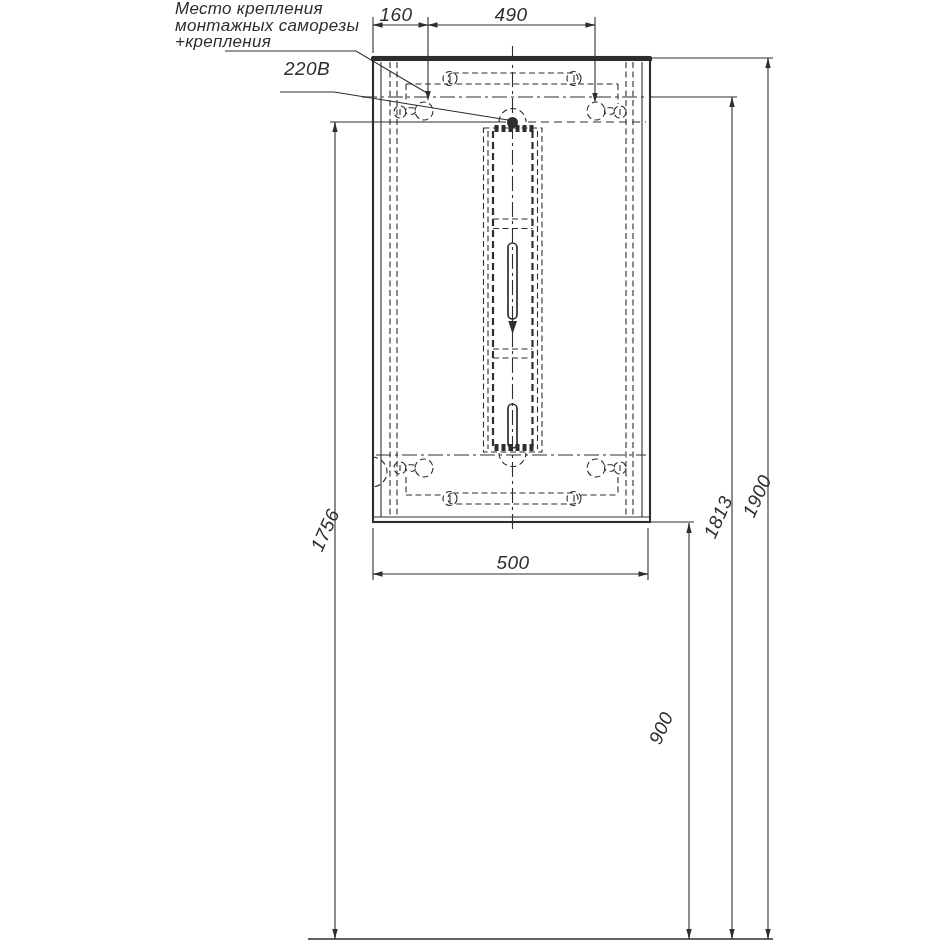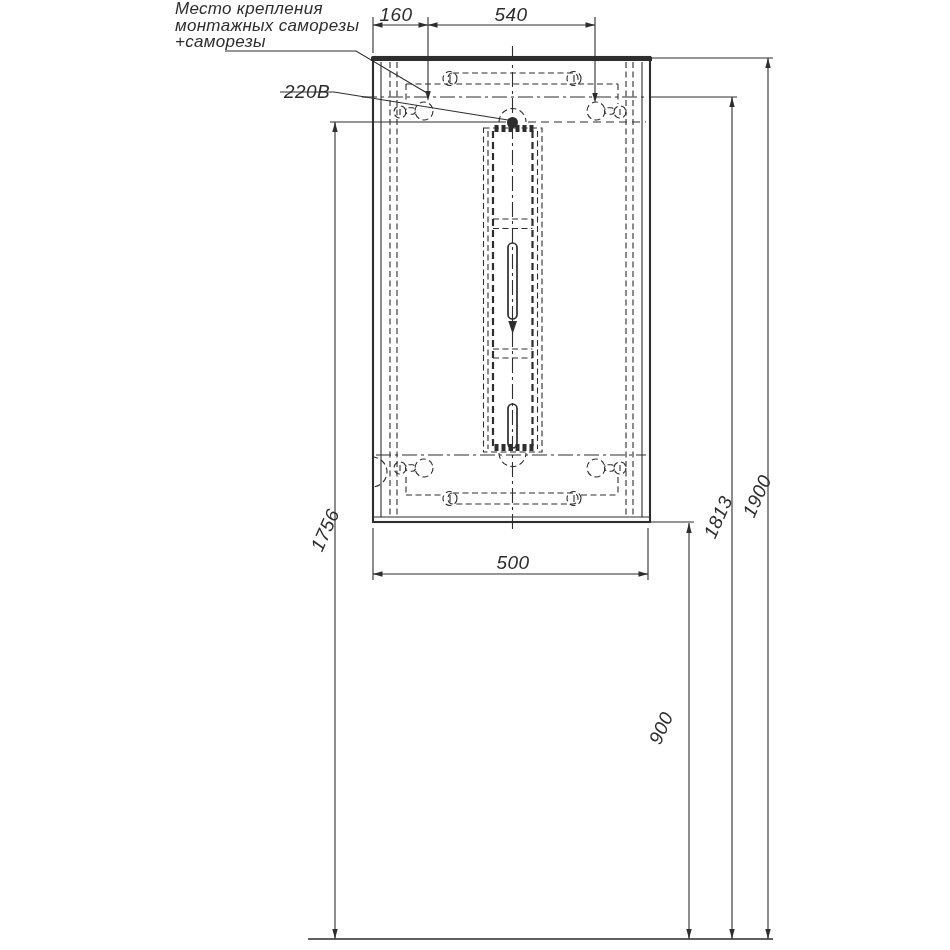--- a/index.html
+++ b/index.html
@@ -211,28 +211,28 @@
       <polygon points="768,58 765.3,68 770.7,68"></polygon>
       <polygon points="768,939 765.3,929 770.7,929"></polygon>
     </g>
 
     <line x1="308" y1="939" x2="773" y2="939" class="s15"></line>
   </svg>
 
   <div class="note">
     <span>Место крепления</span>
     <span>монтажных саморезы</span>
-    <span>+саморезы</span>
+    <span>+крепления</span>
   </div>
 
-  <div class="lbl" style="left:307px; top:91px;">220В</div>
+  <div class="lbl" style="left:307px; top:68px;">220В</div>
 
   <div class="lbl" style="left:396px; top:14px;">160</div>
 
-  <div class="lbl" style="left:511px; top:14px;">540</div>
+  <div class="lbl" style="left:511px; top:14px;">490</div>
 
   <div class="lbl" style="left:513px; top:562px;">500</div>
 
   <div class="lbl rot" style="left:325px; top:530px;">1756</div>
 
   <div class="lbl rot" style="left:661px; top:728px;">900</div>
 
   <div class="lbl rot" style="left:718px; top:517px;">1813</div>
 
   <div class="lbl rot" style="left:757px; top:496px;">1900</div>

